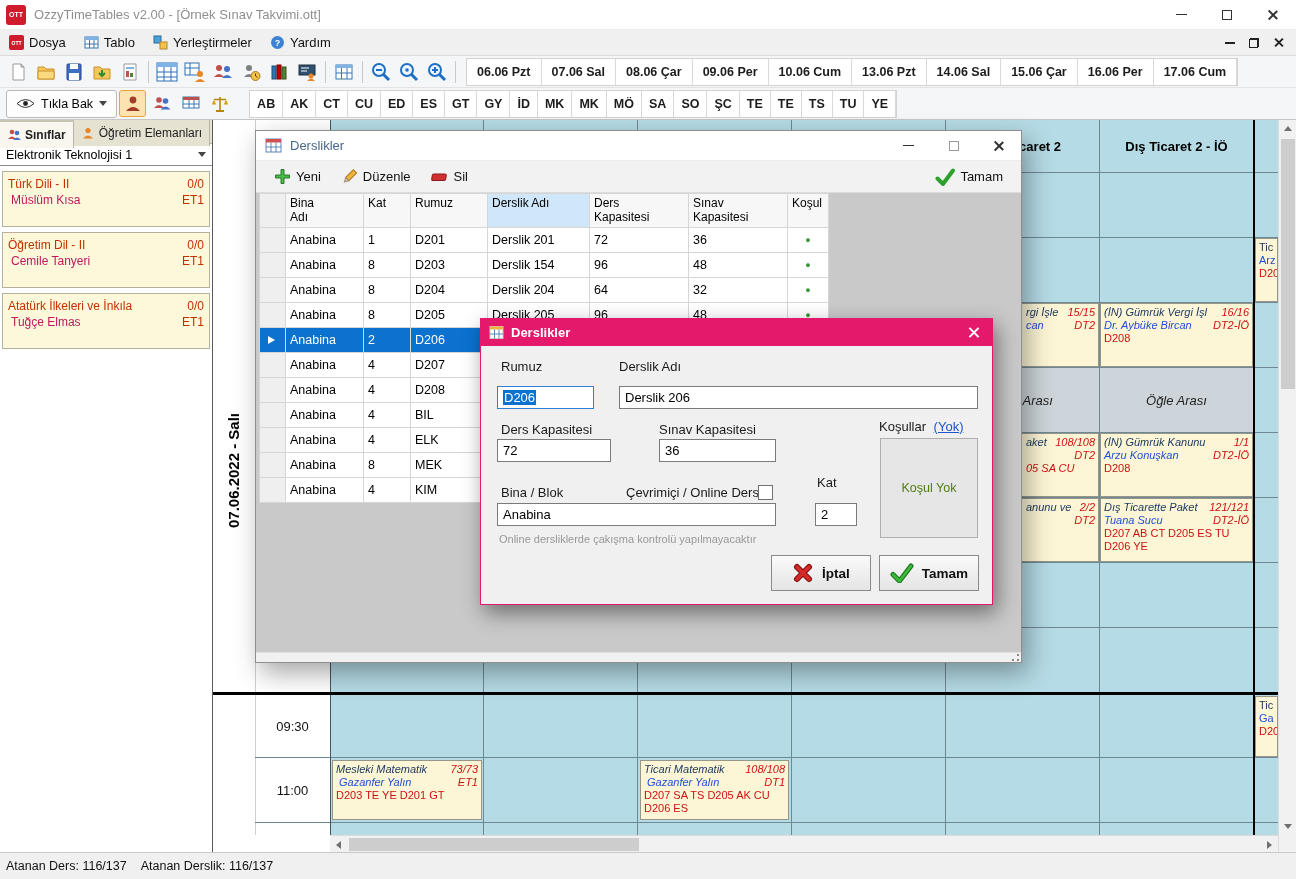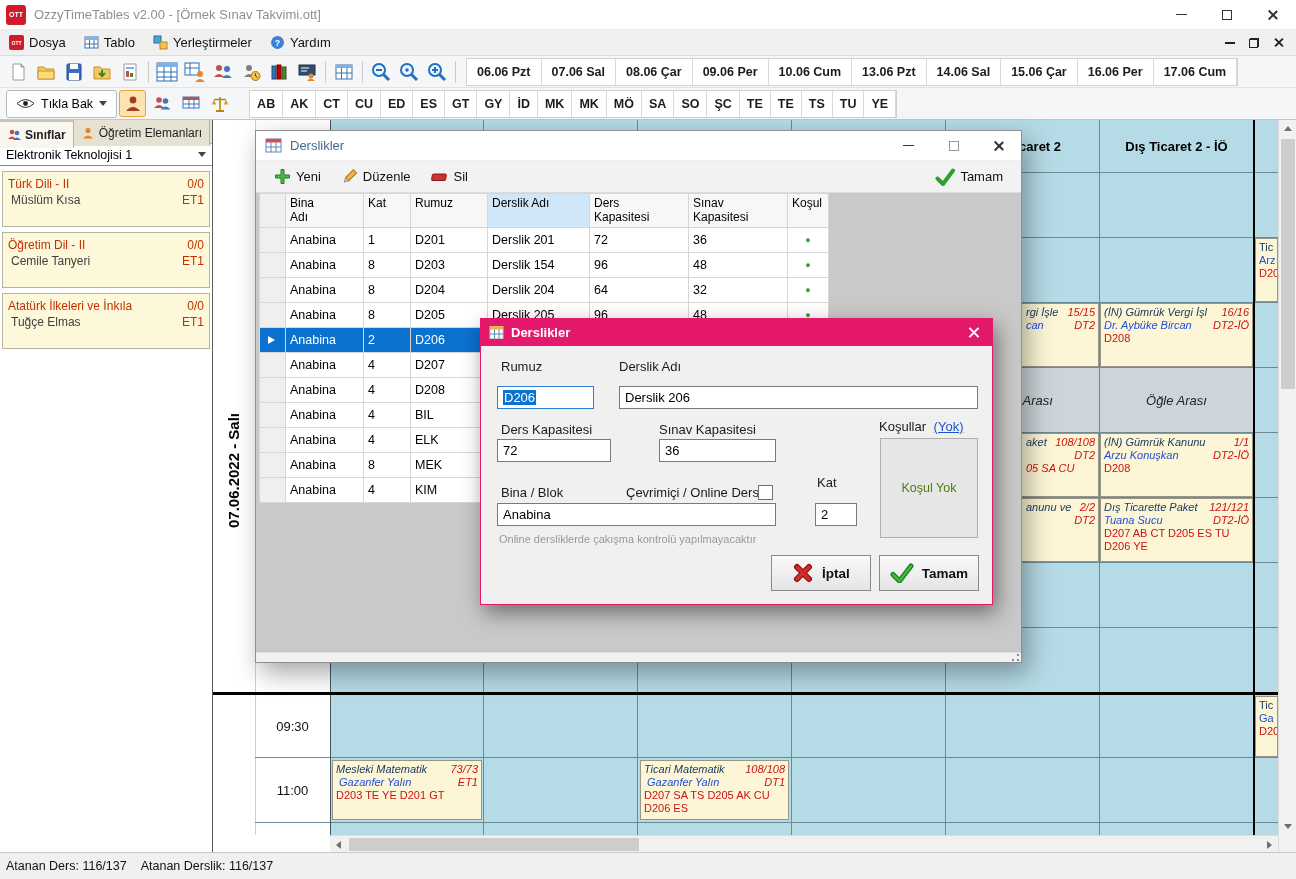--- a/index.html
+++ b/index.html
@@ -48,21 +48,21 @@
   
   .sidebar{position:absolute;left:0;top:120px;width:213px;height:732px;background:#fff;border-right:1px solid #5a5a5a;}
   .side-tabs{display:flex;height:24px;background:#e6e2d2;border-bottom:1px solid #b9b5a5;}
   .side-tab{display:flex;align-items:center;gap:4px;font-size:12px;padding:13px 7px;border-right:1px solid #b9b5a5;color:#222;background:#e6e2d2;}
   .side-tab.active{background:#f8f6ee;font-weight:bold;border-top:2px solid #c8c4b4;}
   .class-select{display:flex;align-items:center;height:22px;border-bottom:1px solid #8a8a8a;background:#fff;font-size:12.5px;padding:0 6px;justify-content:space-between;}
   .course-list{padding:5px 2px;}
   .course-item{height:56px;border:1px solid #b4b49e;background:#fdf8da;margin-bottom:5px;padding:4px 5px 0 5px;}
   .ci-row{display:flex;justify-content:space-between;font-size:12px;line-height:16px;}
   .ci-name,.ci-count,.ci-code{color:#c33000;}
-  .ci-teacher{color:#404040;padding-left:3px;}
+  .ci-teacher{color:#be185d;padding-left:3px;}
 
   
   .timetable{position:absolute;left:213px;top:120px;width:1065px;height:715px;background:#fff;}
   .tt-grid{position:absolute;left:117px;top:0;width:948px;height:715px;background-color:#b5dbe6;
     background-image:
       repeating-linear-gradient(to right,transparent 0 153px,#6e8894 153px 154px),
       repeating-linear-gradient(to bottom,transparent 0 64px,#6e8894 64px 65px);
     background-position:0 0,0 -12px;}
   .tt-vline-left{position:absolute;left:117px;top:0;width:1px;height:715px;background:#44565e;}
   .tt-vline-time{position:absolute;left:42px;top:0;width:1px;height:715px;background:#cfcfcf;}

